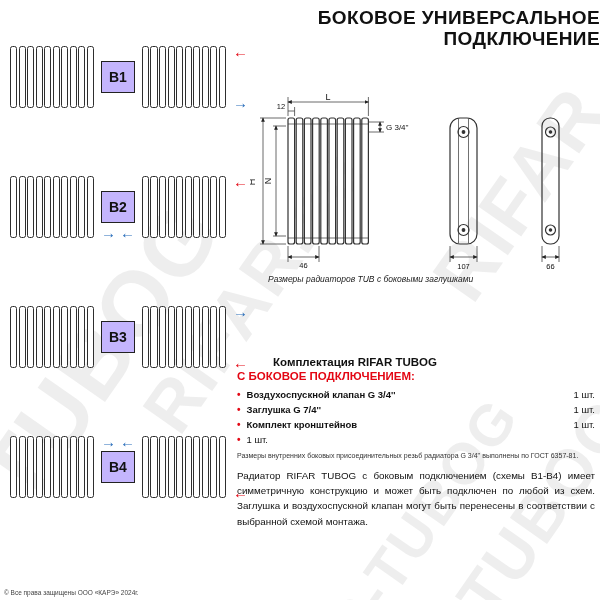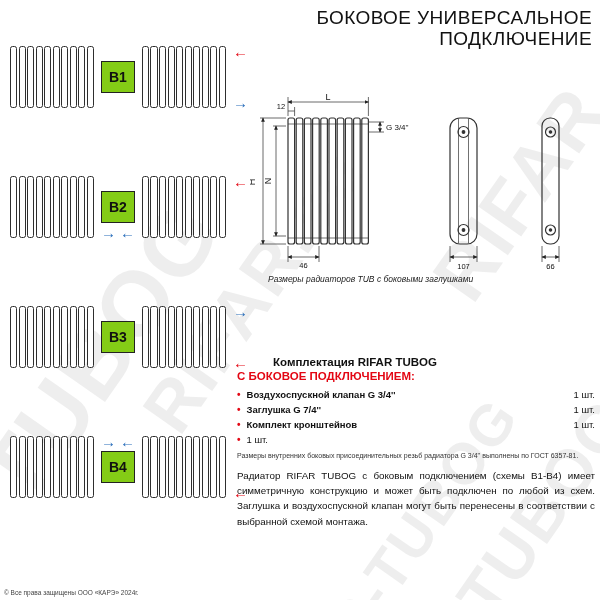--- a/index.html
+++ b/index.html
@@ -13,39 +13,39 @@
     position:absolute; font-weight:bold; white-space:nowrap; z-index:0;
     color:rgba(90,90,90,0.10); letter-spacing:2px; pointer-events:none;
   }
   .wm-1 { left:-70px;  top:300px; font-size:92px; transform:rotate(-55deg); }
   .wm-2 { left:90px;   top:250px; font-size:70px; transform:rotate(-55deg); }
   .wm-3 { left:170px;  top:545px; font-size:58px; transform:rotate(-55deg); }
   .wm-4 { left:400px;  top:150px; font-size:76px; transform:rotate(-55deg); }
   .wm-5 { left:420px;  top:470px; font-size:66px; transform:rotate(-55deg); }
   
   .page-title {
-    position:absolute; top:7px; right:8px; z-index:2;
-    text-align:right; font-size:19px; font-weight:normal; line-height:1.12;
+    position:absolute; top:7px; right:0; z-index:2;
+    text-align:right; font-size:19px; font-weight:bold; line-height:1.12;
     letter-spacing:0.4px;
   }
   
   .schemes { position:absolute; left:10px; top:46px; z-index:1; }
   .scheme-row { display:flex; align-items:center; height:62px; margin-bottom:68px; }
   .radiator-unit { position:relative; width:84px; height:62px; }
   .radiator { display:flex; gap:1.5px; height:100%; }
   .tube { flex:1; border:1.3px solid #2e2e2e; border-radius:2.5px; background:#fff; }
   .arrow {
     position:absolute; font-size:15px; font-weight:bold; line-height:1; z-index:2;
   }
   .arrow.tl { left:-22px;  top:-2px; }
   .arrow.bl { left:-22px;  bottom:-2px; }
   .arrow.tr { right:-22px; top:-2px; }
   .arrow.br { right:-22px; bottom:-2px; }
   .scheme-label {
-    border:1.5px solid #222; background:#84cc16; margin:0 7px;
+    border:1.5px solid #222; background:#c4b5fd; margin:0 7px;
     padding:7px 7px; font-size:14px; font-weight:bold;
   }
   
   .drawing { position:absolute; left:250px; top:92px; z-index:1; }
   .drawing text { font-family:"Liberation Sans", sans-serif; fill:#111; }
   .drawing-caption {
     position:absolute; left:268px; top:274px; width:220px; z-index:1;
     font-size:8.5px; font-style:italic; color:#222;
   }
   

